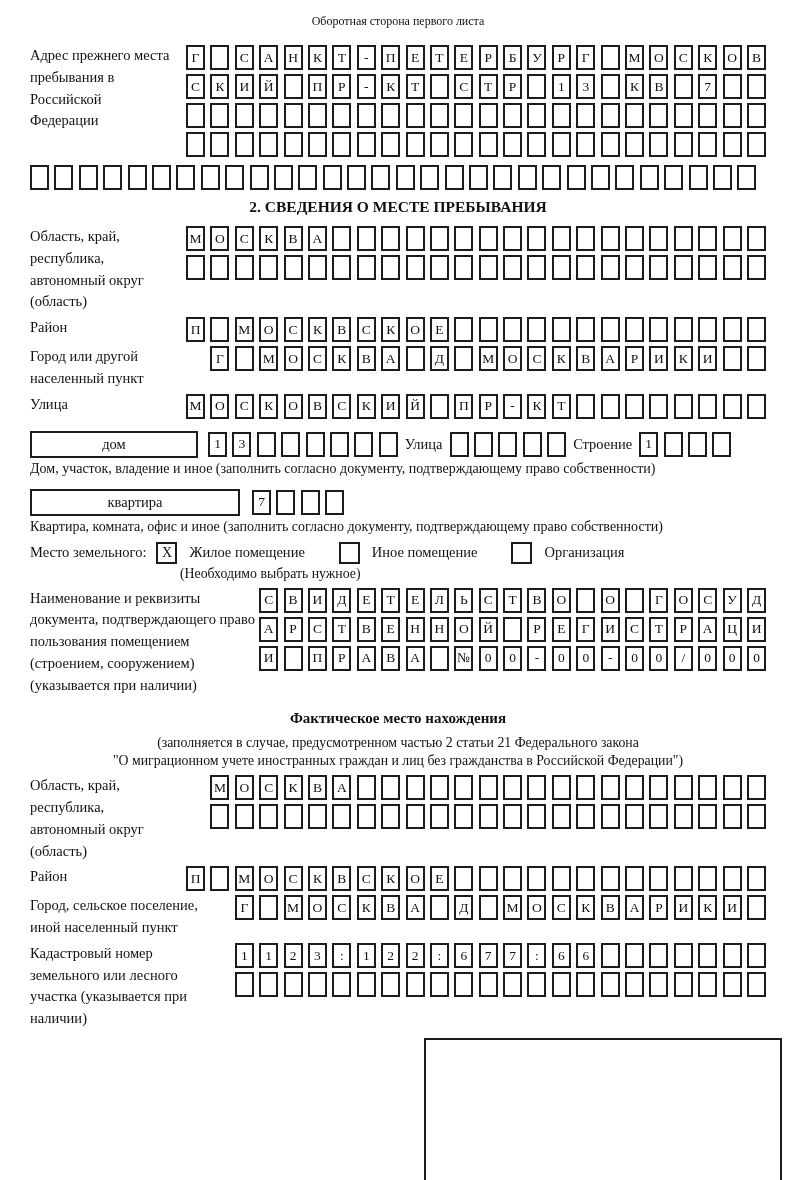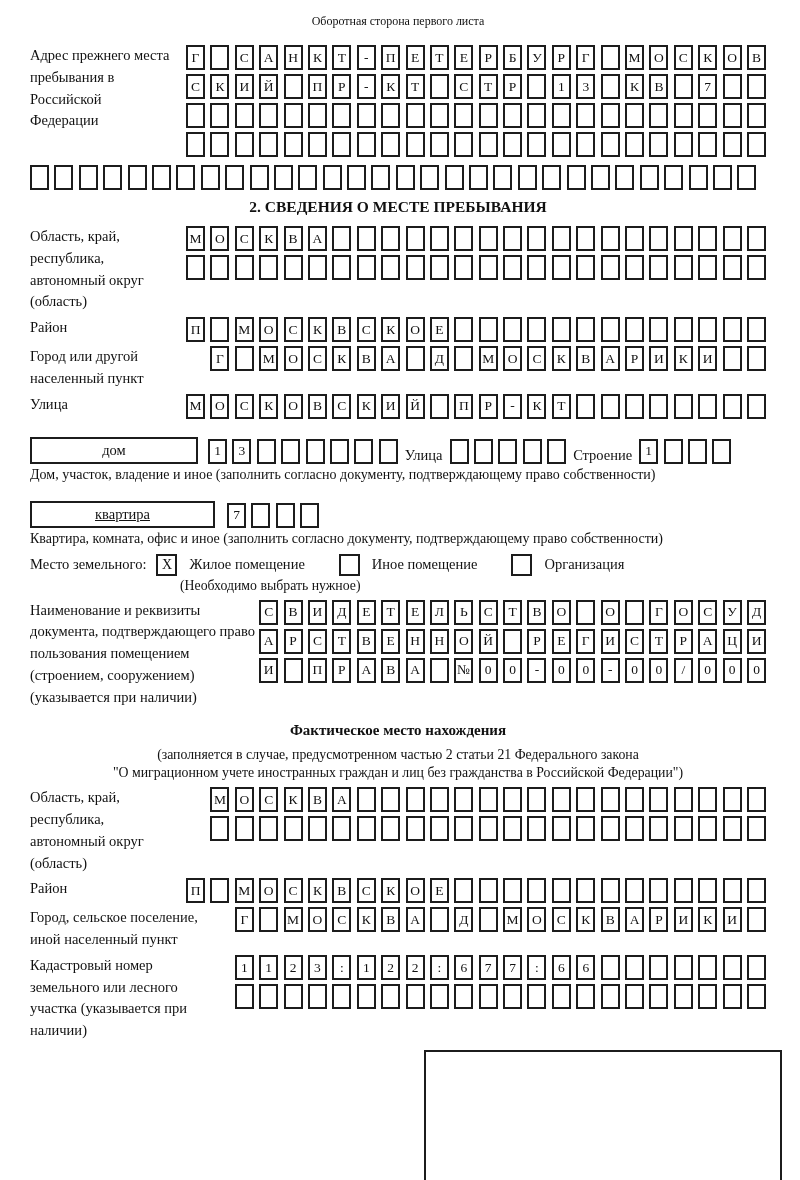--- a/index.html
+++ b/index.html
@@ -34,23 +34,23 @@
   .w-gorod { width:170px; }
   .w-doc   { width:232px; }
   .w-obl3  { width:148px; }
   .w-gorod3{ width:182px; }
   .w-kad   { width:172px; }
 
   .bigbox {
     border:2px solid #1c1c1c; height:27px;
     display:inline-flex; align-items:center; justify-content:center;
   }
-  .dom-row, .kv-row { display:flex; align-items:flex-end; margin:18px 0 3px 0; }
+  .dom-row, .kv-row { display:flex; align-items:center; margin:12px 0 3px 0; }
   .dom-box { width:168px; margin-right:10px; }
-  .kv-box  { width:185px; margin-right:12px;text-decoration:underline; }
+  .kv-box  { width:210px; margin-right:12px; }
   .inline-lbl { margin:0 7px; white-space:nowrap; }
 
   .mesto-row { display:flex; align-items:center; margin:4px 0 2px 0; }
   .mesto-row .lbl { margin-right:10px; }
   .checkbox {
     width:21px; height:22px; border:2px solid #1c1c1c; flex:0 0 21px;
     display:inline-flex; align-items:center; justify-content:center;
     font-size:14px; margin-right:12px;
   }
   .opt { margin-right:34px; }

